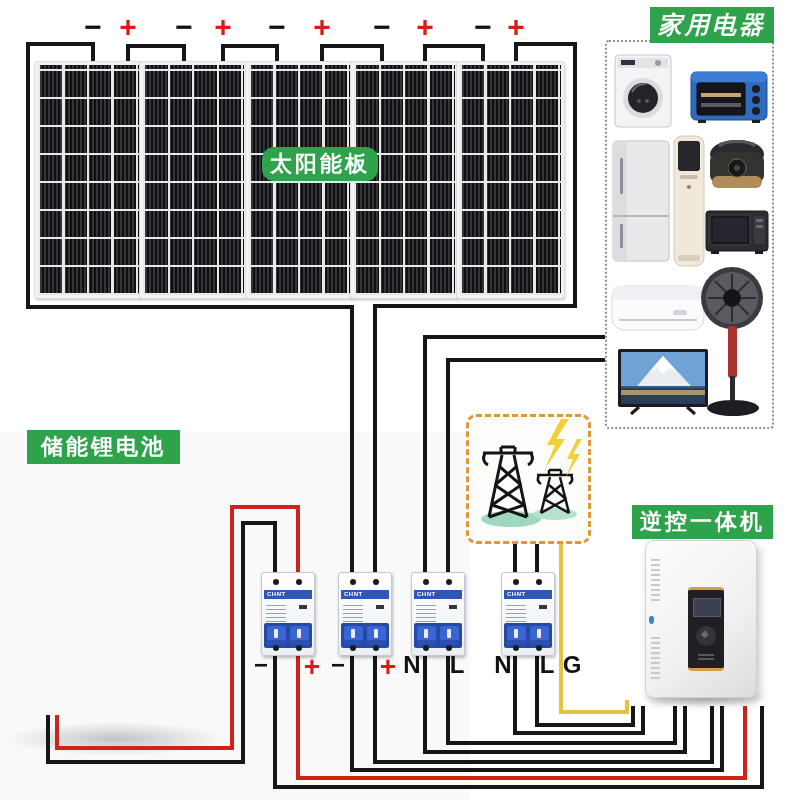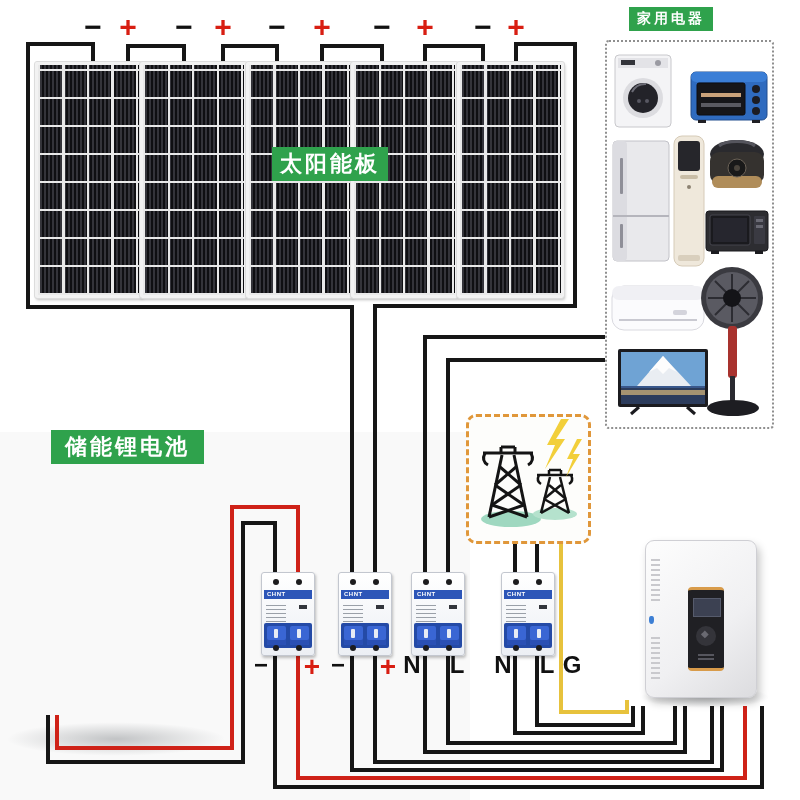--- a/index.html
+++ b/index.html
@@ -129,23 +129,23 @@
   <span class="term pos" style="left:128px;">+</span>
   <span class="term neg" style="left:184px;">−</span>
   <span class="term pos" style="left:223px;">+</span>
   <span class="term neg" style="left:277px;">−</span>
   <span class="term pos" style="left:322px;">+</span>
   <span class="term neg" style="left:382px;">−</span>
   <span class="term pos" style="left:425px;">+</span>
   <span class="term neg" style="left:483px;">−</span>
   <span class="term pos" style="left:516px;">+</span>
 
-  <div class="badge" style="left:272px;top:147px;">太阳能板</div>
-
-  <div class="badge" style="left:629px;top:7px;font-size:14px;">家用电器</div>
+  <div class="badge" style="left:262px;top:147px;border-radius:12px;">太阳能板</div>
+
+  <div class="badge" style="left:650px;top:7px;font-size:24px;font-style:italic;">家用电器</div>
   <div id="appliance-box">
 
     <svg class="appl" style="left:7px;top:12px;" width="58" height="76">
       <rect x="1" y="1" width="56" height="72" rx="4" fill="#f4f4f6" stroke="#c8c8cc"></rect>
       <rect x="4" y="4" width="50" height="10" fill="#e3e3e7"></rect>
       <rect x="7" y="6" width="14" height="5" fill="#33343a"></rect>
       <circle cx="44" cy="9" r="3" fill="#9a9aa2"></circle>
       <circle cx="29" cy="44" r="20" fill="#dcdce0"></circle>
       <circle cx="29" cy="44" r="15" fill="#232329"></circle>
       <path d="M18 38 a15 15 0 0 1 14 -8" stroke="#6b6b75" fill="none" stroke-width="2"></path>
@@ -271,22 +271,23 @@
         <line x1="80" y1="68" x2="97" y2="82"></line>
           <line x1="92" y1="68" x2="75" y2="82"></line>
         <line x1="75" y1="82" x2="100" y2="96"></line>
           <line x1="97" y1="82" x2="72" y2="96"></line>
       </g>
       <polygon points="92,2 78,28 86,28 76,52 96,22 87,22 100,2" fill="#f2cf3a"></polygon>
       <polygon points="108,22 98,42 104,42 97,60 111,37 104,37 113,22" fill="#f2cf3a"></polygon>
     </svg>
   </div>
 
-  <div class="badge" style="left:27px;top:430px;width:137px;margin-left:24px;">储能锂电池</div>
-
+  <div class="badge" style="left:27px;top:430px;width:137px;">储能锂电池</div>
+
+  <div class="badge" style="left:632px;top:505px;">逆控一体机</div>
   <div id="inverter">
     <div class="vent" style="top:18px;"></div>
     <div class="vent" style="top:96px;"></div>
     <div class="bluedot"></div>
     <div class="ipanel">
       <div class="iscreen"></div>
       <div class="ipad"></div>
       <div class="idots"></div>
     </div>
   </div>

